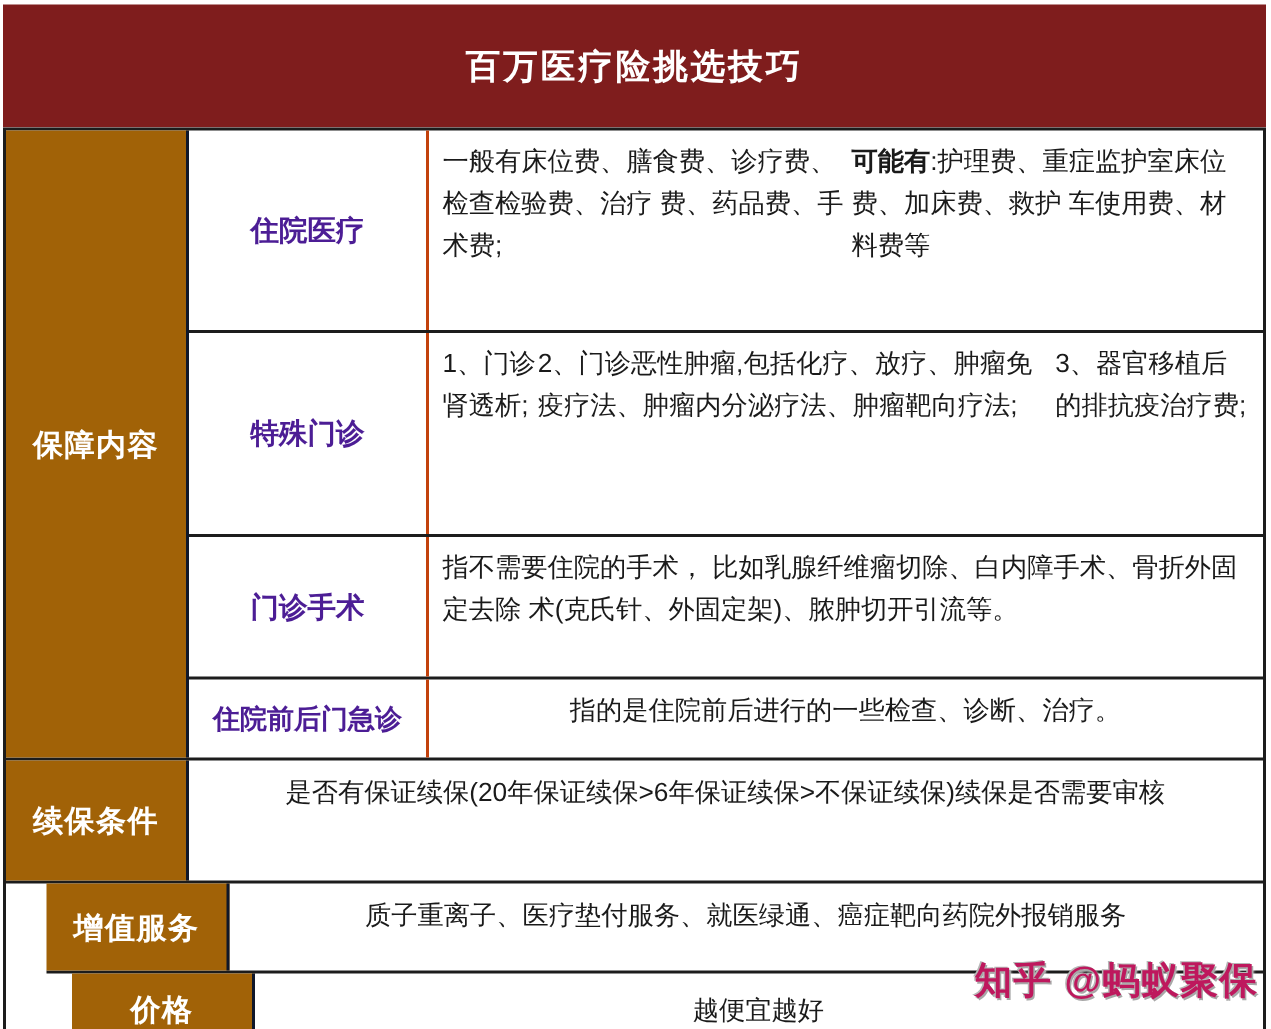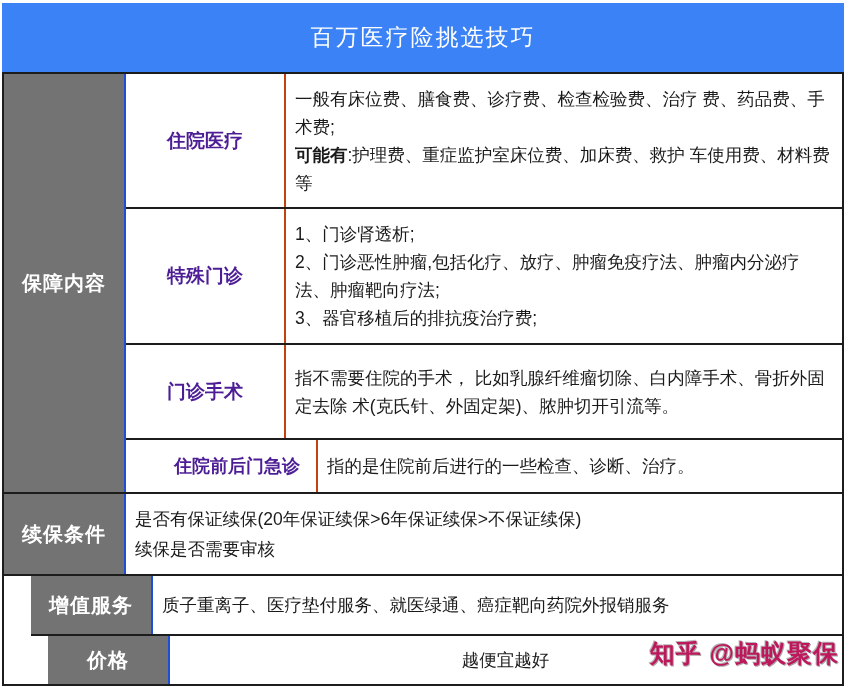--- a/index.html
+++ b/index.html
@@ -9,63 +9,63 @@
     font-family: "Liberation Sans", "DejaVu Sans", sans-serif;
     position: relative;
     overflow: hidden;
   }
   .sheet {
     position: absolute;
     left: 2px; top: 3px;
     width: 842px;
   }
   .title-band {
-    height: 69px;
-    background: #3b82f6;
+    height: 82px;
+    background: #7f1d1d;
     display: flex; align-items: center; justify-content: center;
     color: #ffffff;
     font-size: 23px;
-    font-weight: 400;
+    font-weight: 700;
     letter-spacing: 2px;
   }
   .tbl {
     border: 2px solid #1c1c1c;
     border-top: 2px solid #1c1c1c;
     background: #ffffff;
     color: #1a1a1a;
   }
   .grow { display: flex; }
   .gold-cell {
-    background: #737373;
+    background: #a16207;
     color: #ffffff;
     font-weight: 700;
     font-size: 20px;
     letter-spacing: 1px;
     display: flex; align-items: center; justify-content: center;
     flex: 0 0 122px;
-    border-right: 2px solid #1d4ed8;
+    border-right: 2px solid #0f172a;
   }
   .subrows { flex: 1; display: flex; flex-direction: column; }
   .subrow { display: flex; border-bottom: 2px solid #1c1c1c; }
-  .subrow:last-child { border-bottom: none; margin-left: 32px; }
+  .subrow:last-child { border-bottom: none; }
   .sublabel {
     flex: 0 0 160px;
     border-right: 2px solid #c2410c;
     display: flex; align-items: center; justify-content: center;
     font-weight: 700;
     font-size: 19px;
     color: #4c1d95;
   }
   .subrow:nth-child(4) .sublabel { font-size: 18px; }
   .content {
     flex: 1;
     padding: 6px 10px 6px 9px;
     font-size: 17.5px;
     line-height: 28px;
-    display: flex; flex-direction: column; justify-content: center;
+    display: flex; justify-content: center;
   }
   .r1 { height: 135px; }
   .r2 { height: 136px; }
   .r3 { height: 95px; }
   .r4 { height: 52px; }
   .r5 { height: 82px; }
   .r6 { height: 60px; margin-left: 27px; }
   .r7 { height: 48px; }
   .guarantee-block { border-bottom: 2px solid #1c1c1c; }
   .bottom-row { display: flex; border-bottom: 2px solid #1c1c1c; }

